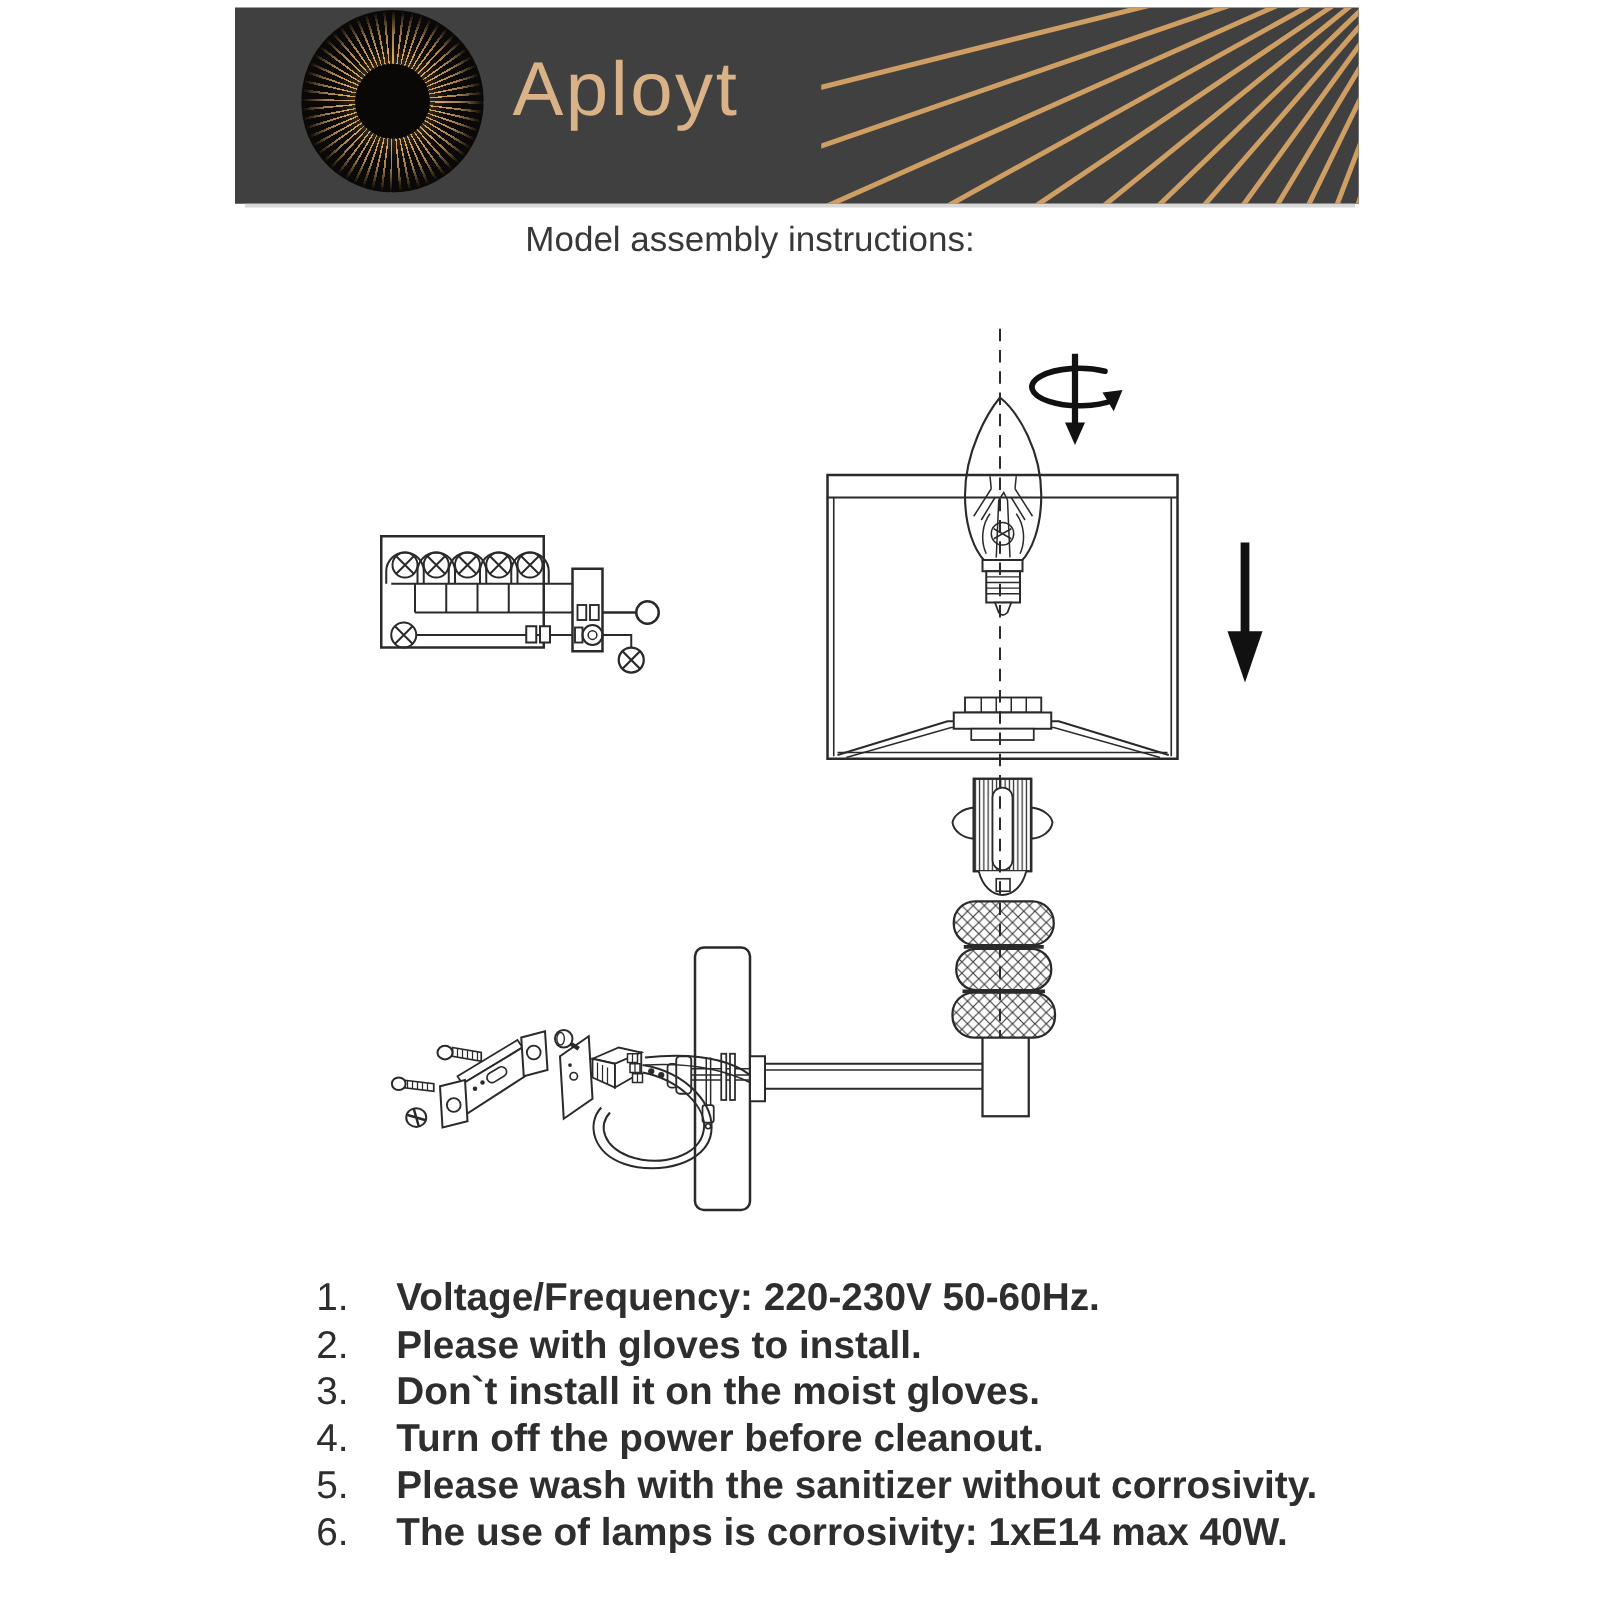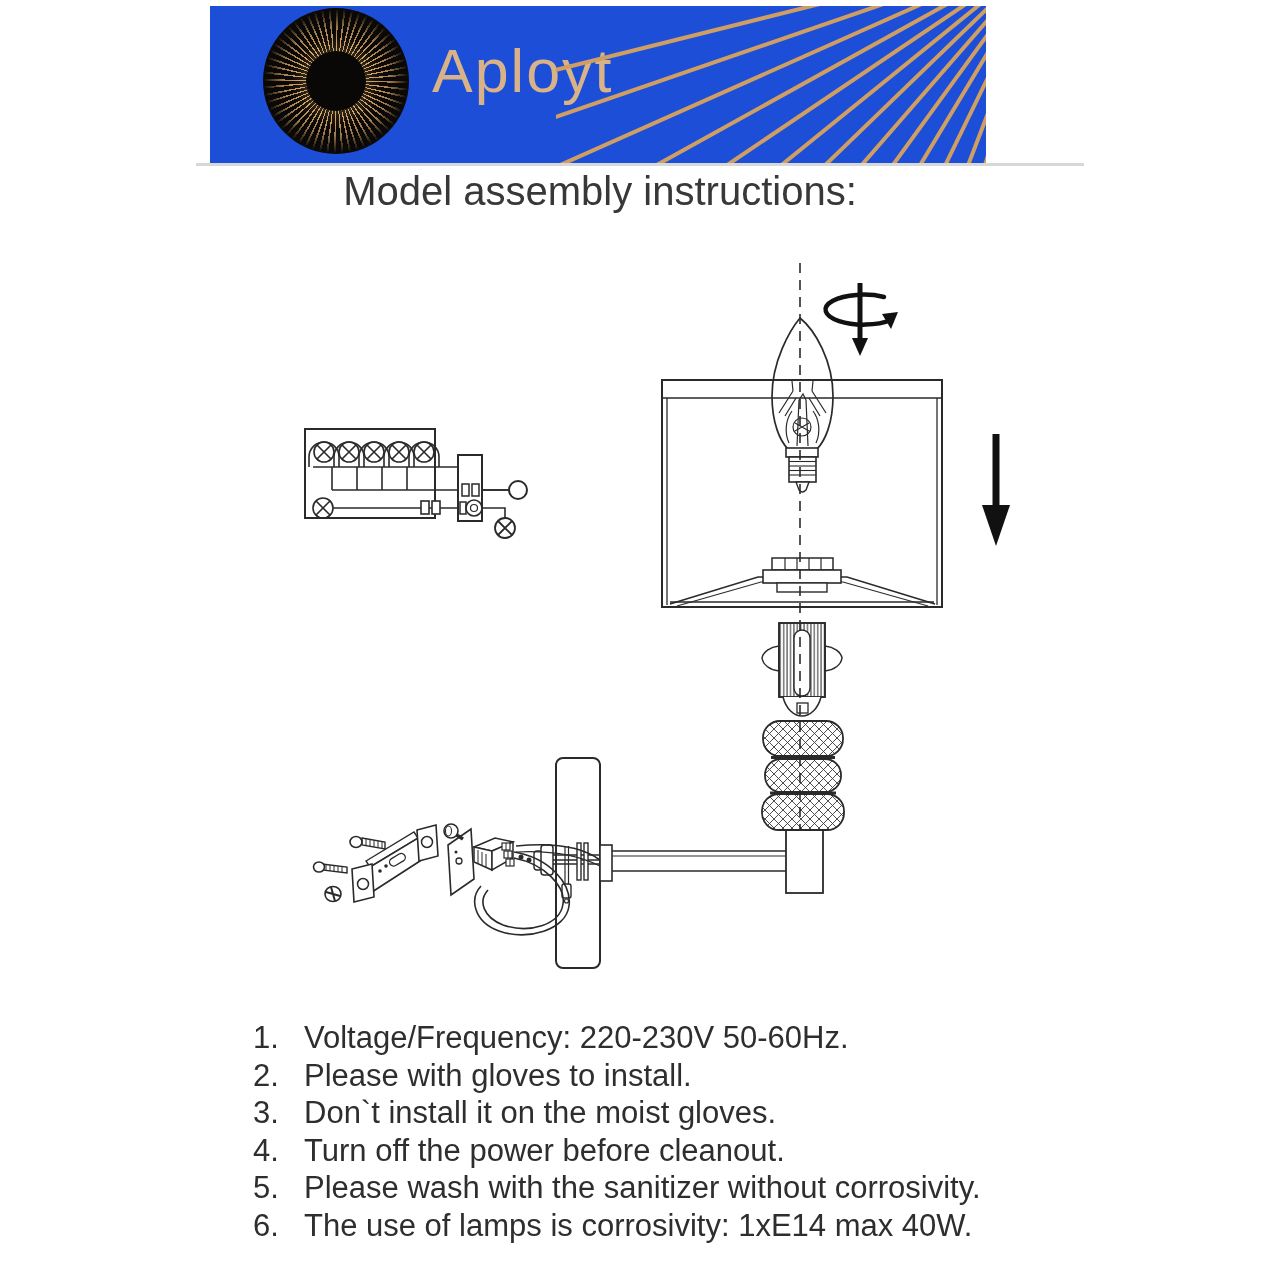--- a/index.html
+++ b/index.html
@@ -2,22 +2,22 @@
 <html><head>
 <meta charset="utf-8">
 <style>
   html,body{margin:0;padding:0;}
   body{
     width:1280px;height:1280px;position:relative;background:#ffffff;
     font-family:"Liberation Sans",sans-serif;overflow:hidden;
   }
   
   .banner{
-    position:absolute;left:210px;top:6px;width:776px;height:157px;
-    background:#1d4ed8;overflow:hidden;
+    position:absolute;left:188px;top:6px;width:899px;height:157px;
+    background:#404040;overflow:hidden;
   }
   .banner-edge{
     position:absolute;left:196px;top:163px;width:888px;height:3px;background:#d8d8d8;
   }
   .sunburst{
     position:absolute;left:53px;top:2px;width:146px;height:146px;border-radius:50%;
     background:
       radial-gradient(circle, rgba(11,9,7,0) 0 36%, rgba(11,9,7,0.25) 52%, #0b0907 70%),
       repeating-conic-gradient(#d2a263 0deg 1.7deg, #0b0907 1.7deg 6deg);
   }
@@ -27,31 +27,31 @@
     box-shadow:0 0 16px 5px rgba(228,182,122,0.28);
   }
   .brand{
     position:absolute;left:222px;top:34px;font-size:61px;line-height:62px;
     color:#d9b287;letter-spacing:2px;font-weight:400;
   }
   .fan{position:absolute;right:0;top:0;display:block;}
   
   .title{
     position:absolute;left:200px;top:171px;width:800px;text-align:center;
-    font-size:40px;line-height:41px;color:#383838;font-weight:500;
+    font-size:28px;line-height:41px;color:#383838;font-weight:500;
   }
   
   .drawing{position:absolute;left:0;top:0;display:block;}
   
   .instructions{
     position:absolute;left:253px;top:1019px;color:#2e2e2e;font-size:31px;line-height:37.5px;
   }
   .inst-row{display:flex;}
   .inst-num{width:40px;flex:none;}
-  .inst-text{margin-left:11px;white-space:nowrap;}
+  .inst-text{margin-left:24px;white-space:nowrap;font-weight:bold;}
 </style>
 </head>
 <body>
 
 <div class="banner">
   <div class="sunburst">
     <div class="sunburst-core"></div>
   </div>
   <div class="brand">Aployt</div>
   <svg class="fan" width="430" height="157" viewBox="0 0 430 157">

